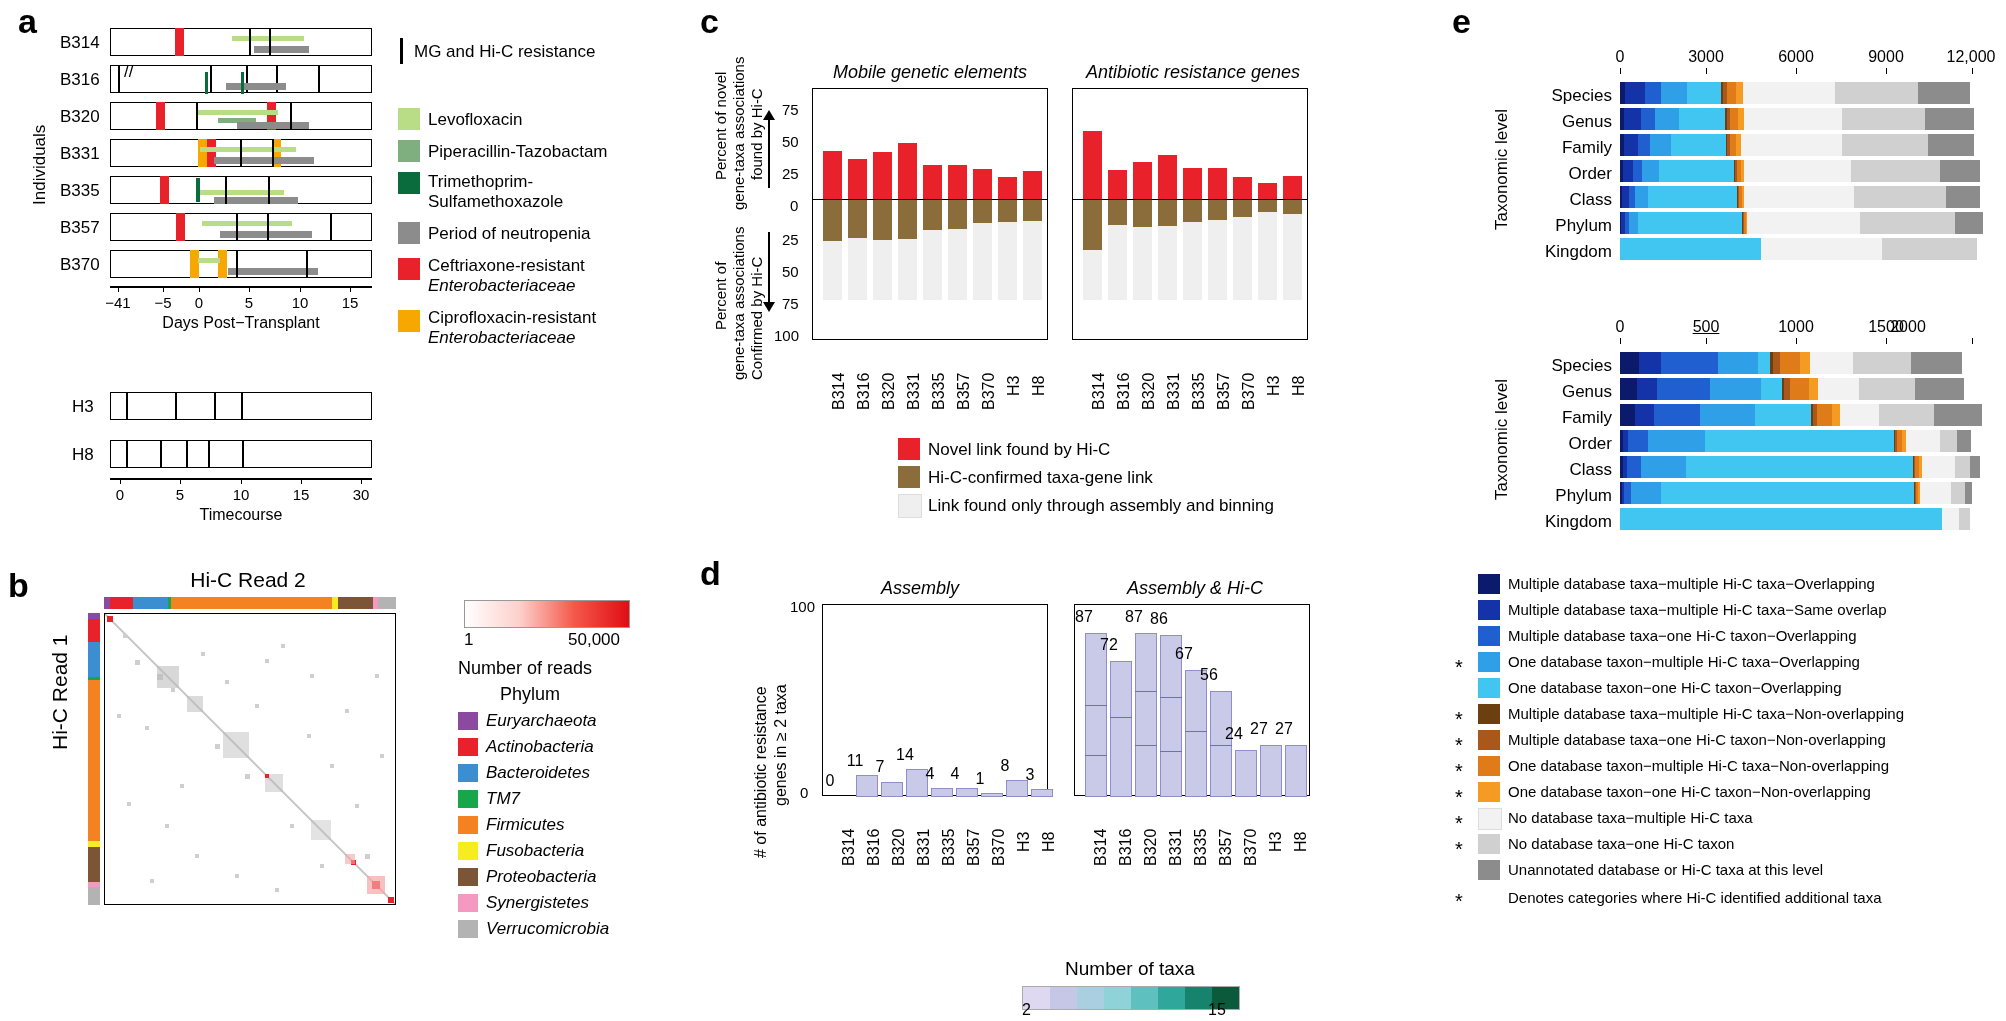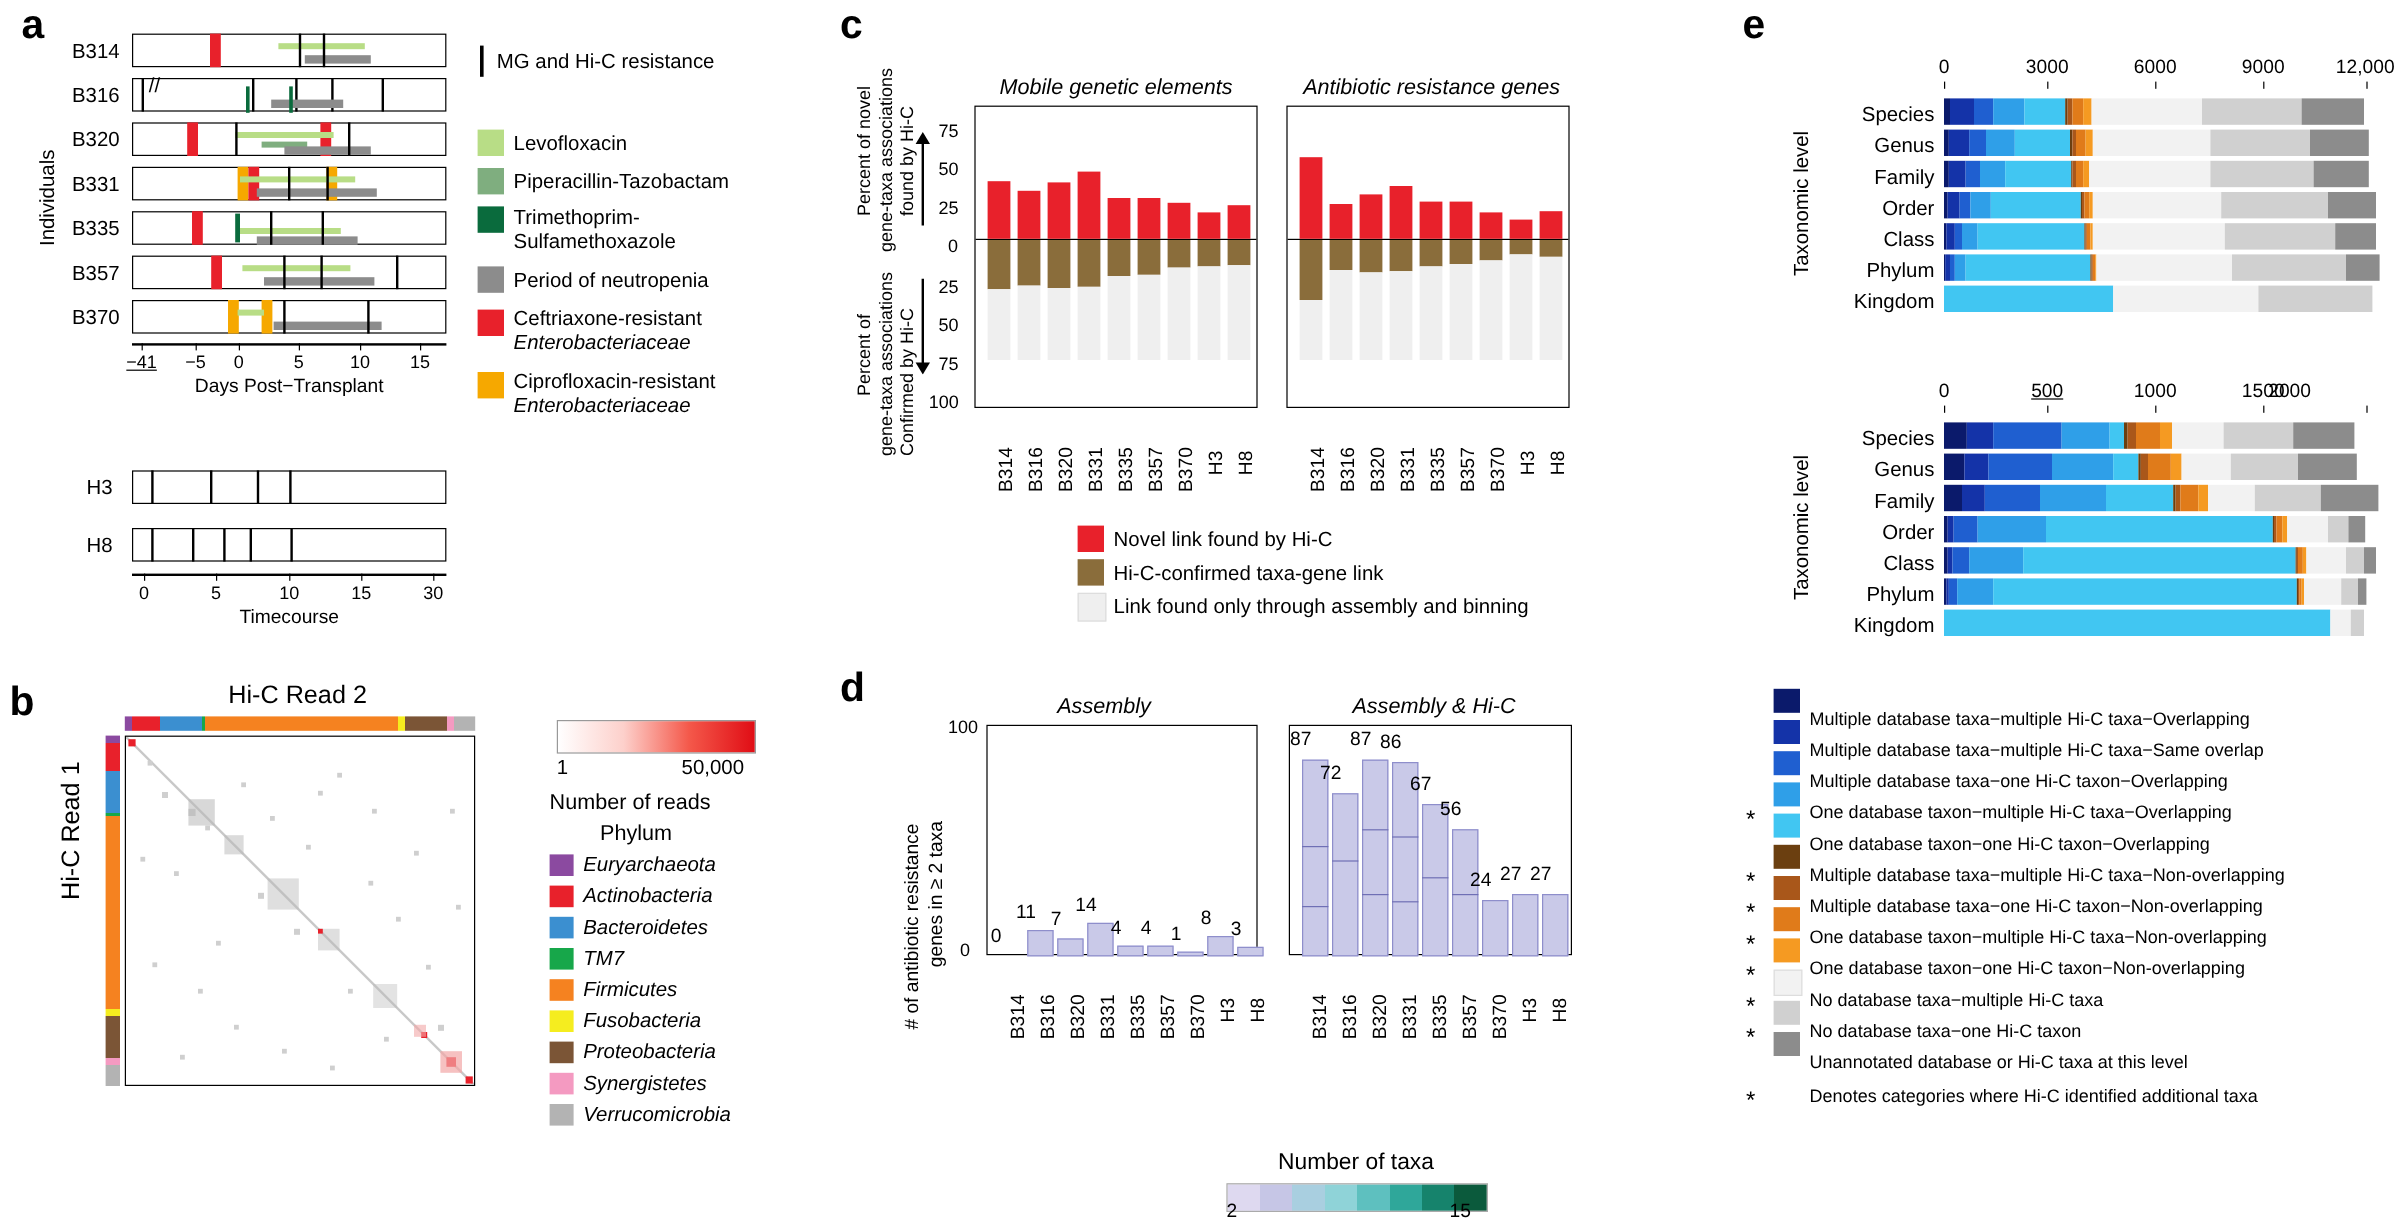--- a/index.html
+++ b/index.html
@@ -6,21 +6,21 @@
   body{width:2006px;height:1021px;position:relative;font-family:"Liberation Sans",sans-serif;color:#000;}
   .fig{position:absolute;inset:0;}
   .lbl{position:absolute;font-weight:bold;font-size:34px;}
   .txt{position:absolute;font-size:15px;white-space:nowrap;}
   .txtc{position:absolute;font-size:15px;white-space:nowrap;text-align:center;}
   .rot{transform-origin:0 0;transform:rotate(-90deg);}
   .box{position:absolute;border:1.5px solid #000;box-sizing:border-box;background:#fff;}
   .vline{position:absolute;background:#000;width:2px;}
   .hline{position:absolute;background:#000;height:2px;}
   .bar{position:absolute;}
-  .legrow{position:absolute;font-size:15px;white-space:nowrap;margin-top:16px;}
+  .legrow{position:absolute;font-size:15px;white-space:nowrap;}
   .tick{position:absolute;background:#000;width:1px;height:6px;}
   .italic{font-style:italic;}
 </style>
 </head>
 <body>
 
 <div class="fig">
 
   <div class="lbl" style="left:18px;top:2px;">a</div>
 
@@ -97,21 +97,21 @@
   </div>
 
   <div>
     <div class="hline" style="left:110px;top:286px;width:262px;"></div>
     <div class="tick" style="left:118px;top:286px;"></div>
     <div class="tick" style="left:163px;top:286px;"></div>
     <div class="tick" style="left:199px;top:286px;"></div>
     <div class="tick" style="left:249px;top:286px;"></div>
     <div class="tick" style="left:300px;top:286px;"></div>
     <div class="tick" style="left:350px;top:286px;"></div>
-    <div class="txtc" style="left:98px;top:294px;width:40px;text-decoration:underline;">−41</div>
+    <div class="txtc" style="left:98px;top:294px;width:40px;">−41</div>
     <div class="txtc" style="left:143px;top:294px;width:40px;">−5</div>
     <div class="txtc" style="left:179px;top:294px;width:40px;">0</div>
     <div class="txtc" style="left:229px;top:294px;width:40px;">5</div>
     <div class="txtc" style="left:280px;top:294px;width:40px;">10</div>
     <div class="txtc" style="left:330px;top:294px;width:40px;">15</div>
     <div class="txtc" style="left:110px;top:314px;width:262px;font-size:16px;">Days Post−Transplant</div>
   </div>
 
   <div>
     <div class="txt" style="left:72px;top:397px;font-size:17px;">H3</div>

